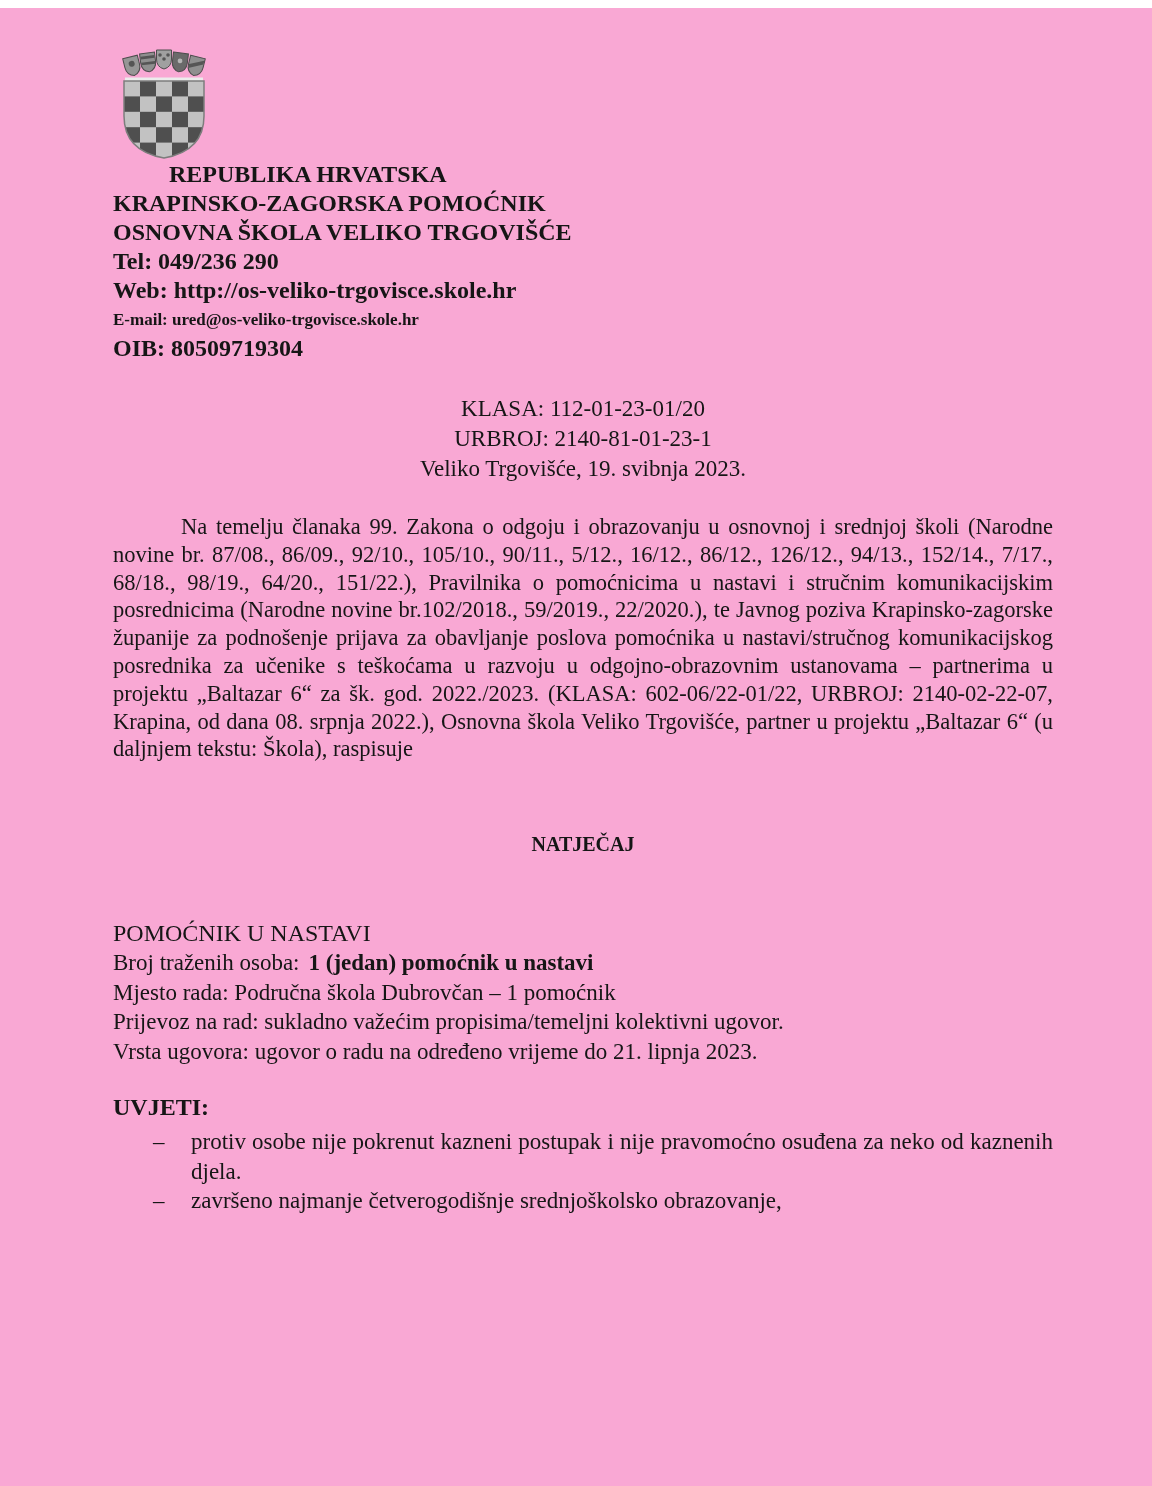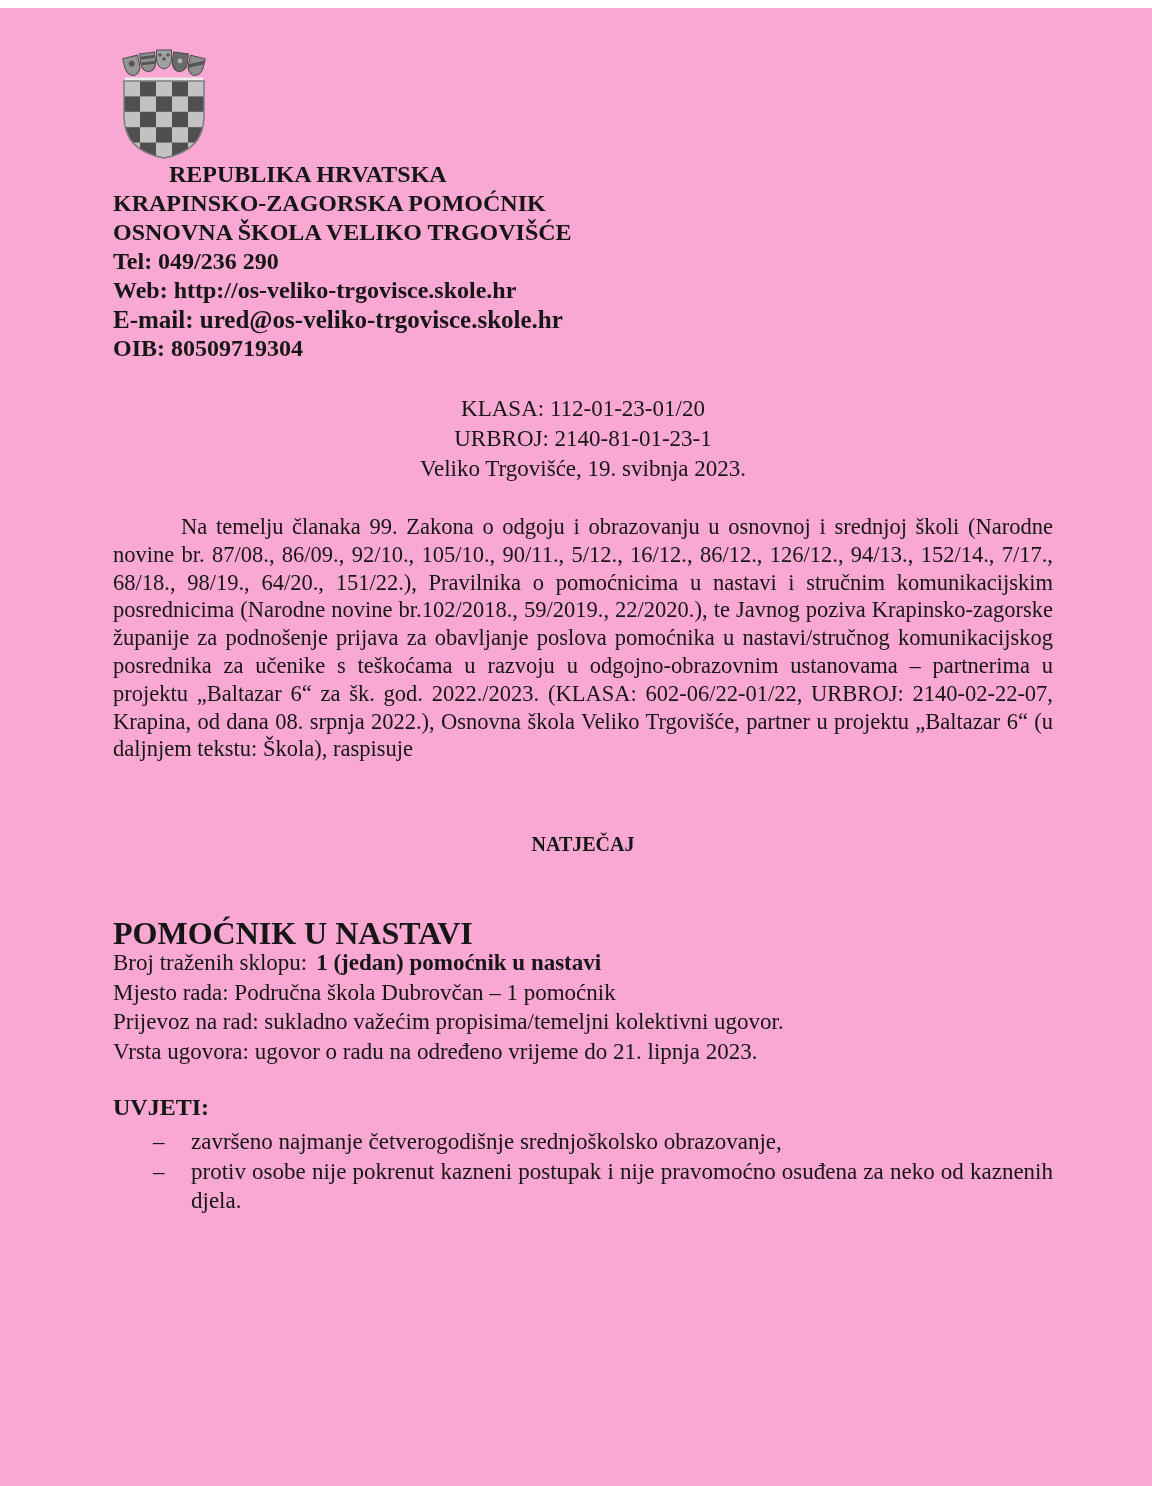--- a/index.html
+++ b/index.html
@@ -28,21 +28,21 @@
     height: 112px;
   }
   
   .letterhead {
     font-weight: bold;
     font-size: 24px;
     line-height: 29px;
     white-space: nowrap;
   }
   .letterhead .indent-1 { padding-left: 56px; }
-  .letterhead .email-line { font-size: 25px; }
+  .letterhead .email-line { font-size: 17px; }
   
   .refblock {
     margin-top: 31px;
     font-size: 23px;
     line-height: 30px;
     text-align: center;
   }
   
   .intro {
     margin: 29px 0 0 0;
@@ -63,22 +63,22 @@
     margin: 27px auto 0 auto;
     max-width: 925px;
     font-size: 23.5px;
     font-weight: bold;
     text-align: center;
     line-height: 28.5px;
   }
   
   .position { margin-top: 60px; }
   .position-heading {
-    font-size: 32px;
-    font-weight: bold;
+    font-size: 24px;
+    font-weight: normal;
     line-height: 29px;
   }
   .detail-line {
     font-size: 23px;
     line-height: 29.5px;
     text-align: justify;
   }
   .detail-line .bold-value {
     font-weight: bold;
     margin-left: 9px;
@@ -180,26 +180,26 @@
       <div>Veliko Trgovišće, 19. svibnja 2023.</div>
     </div>
 
     <p class="intro">Na temelju članaka 99. Zakona o odgoju i obrazovanju u osnovnoj i srednjoj školi (Narodne novine br. 87/08., 86/09., 92/10., 105/10., 90/11., 5/12., 16/12., 86/12., 126/12., 94/13., 152/14., 7/17., 68/18., 98/19., 64/20., 151/22.), Pravilnika o pomoćnicima u nastavi i stručnim komunikacijskim posrednicima (Narodne novine br.102/2018., 59/2019., 22/2020.), te Javnog poziva Krapinsko-zagorske županije za podnošenje prijava za obavljanje poslova pomoćnika u nastavi/stručnog komunikacijskog posrednika za učenike s teškoćama u razvoju u odgojno-obrazovnim ustanovama – partnerima u projektu „Baltazar 6“ za šk. god. 2022./2023. (KLASA: 602-06/22-01/22, URBROJ: 2140-02-22-07, Krapina, od dana 08. srpnja 2022.), Osnovna škola Veliko Trgovišće, partner u projektu „Baltazar 6“ (u daljnjem tekstu: Škola), raspisuje</p>
 
     <div class="title">NATJEČAJ</div>
 
 
     <div class="position">
       <div class="position-heading">POMOĆNIK U NASTAVI</div>
-      <div class="detail-line"><span>Broj traženih sklopu:</span><span class="bold-value">1 (jedan) pomoćnik u nastavi</span></div>
+      <div class="detail-line"><span>Broj traženih osoba:</span><span class="bold-value">1 (jedan) pomoćnik u nastavi</span></div>
       <div class="detail-line">Mjesto rada: Područna škola Dubrovčan – 1 pomoćnik</div>
       <div class="detail-line">Prijevoz na rad: sukladno važećim propisima/temeljni kolektivni ugovor.</div>
       <div class="detail-line">Vrsta ugovora: ugovor o radu na određeno vrijeme do 21. lipnja 2023.</div>
     </div>
 
     <div class="conditions-heading">UVJETI:</div>
     <div class="cond-list">
+      <div class="cond-item"><span class="dash">–</span><span>protiv osobe nije pokrenut kazneni postupak i nije pravomoćno osuđena za neko od kaznenih djela.</span></div>
       <div class="cond-item"><span class="dash">–</span><span>završeno najmanje četverogodišnje srednjoškolsko obrazovanje,</span></div>
-      <div class="cond-item"><span class="dash">–</span><span>protiv osobe nije pokrenut kazneni postupak i nije pravomoćno osuđena za neko od kaznenih djela.</span></div>
     </div>
 
   </div>
 </div>
 
 </body></html>

